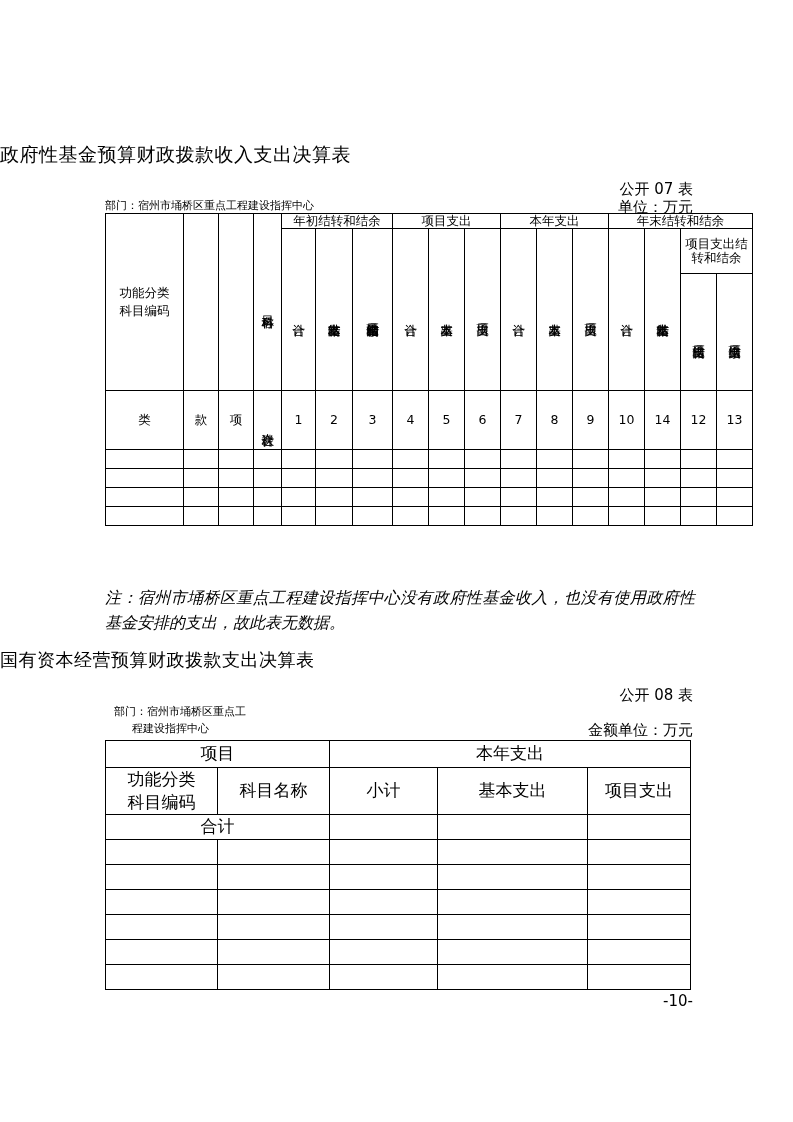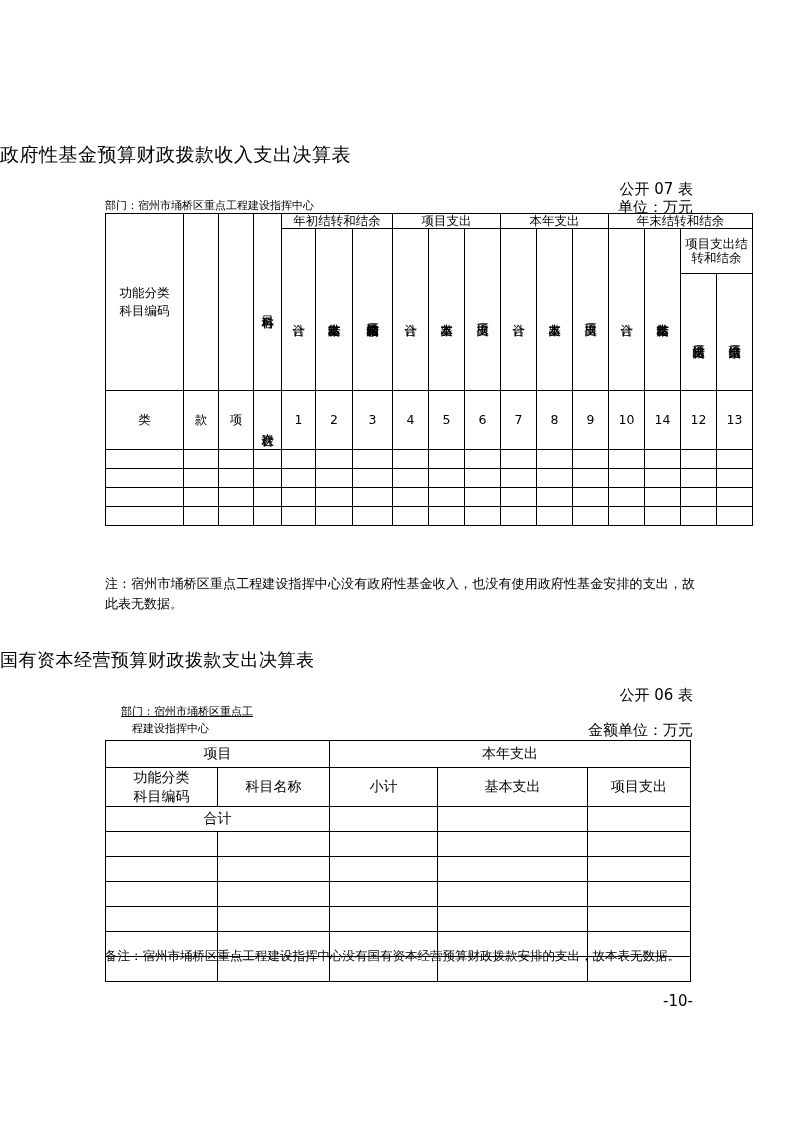--- a/index.html
+++ b/index.html
@@ -64,30 +64,31 @@
     display: inline-block;
     line-height: 1.0;
   }
 
   #table1-wrap { position: absolute; left: 105px; top: 213px; }
   #table1 { width: 585px; }
 
   #note1 {
     position: absolute;
     left: 105px;
-    top: 574px;
+    top: 586px;
     width: 590px;
-    font-size: 13px;
+    font-size: 16px;
     line-height: 1.55;
     text-align: justify;
+    font-style: italic;
   }
 
   #table2-wrap { position: absolute; left: 105px; top: 740px; }
   #table2 { width: 585px; }
-  #table2 td { height: 24px; font-size: 14px; }
+  #table2 td { height: 24px; font-size: 17px; }
 
   #note2 {
     position: absolute;
     left: 105px;
     top: 946px;
     width: 590px;
     font-size: 12.5px;
     line-height: 1.55;
     text-align: justify;
   }
@@ -298,22 +299,22 @@
             <td></td>
       </tr>
     </tbody>
       </table>
   </div>
 
   <div id="note1">注：宿州市埇桥区重点工程建设指挥中心没有政府性基金收入，也没有使用政府性基金安排的支出，故此表无数据。</div>
 
   <div id="title2" class="doc-title">国有资本经营预算财政拨款支出决算表</div>
 
-  <div class="meta-right" style="right:100px; top:686px;">公开 06 表</div>
-  <div class="meta-left" style="left:121px; top:704px;text-decoration:underline;">部门：宿州市埇桥区重点工</div>
+  <div class="meta-right" style="right:100px; top:686px;">公开 08 表</div>
+  <div class="meta-left" style="left:114px; top:704px;">部门：宿州市埇桥区重点工</div>
   <div class="meta-left" style="left:105px; top:721px;margin-left:27px;">程建设指挥中心</div>
   <div class="meta-right" style="right:100px; top:721px;">金额单位：万元</div>
 
   <div id="table2-wrap">
     <table class="grid" id="table2">
       <colgroup>
         <col style="width:112px">
         <col style="width:112px">
         <col style="width:108px">
         <col style="width:150px">
@@ -386,17 +387,16 @@
             <td></td>
             <td></td>
             <td></td>
             <td></td>
             <td></td>
           </tr>
     </tbody>
       </table>
   </div>
 
-  <div id="note2">备注：宿州市埇桥区重点工程建设指挥中心没有国有资本经营预算财政拨款安排的支出，故本表无数据。</div>
 
   <div id="pagenum">-10-</div>
 
 </div>
 
 </body></html>

